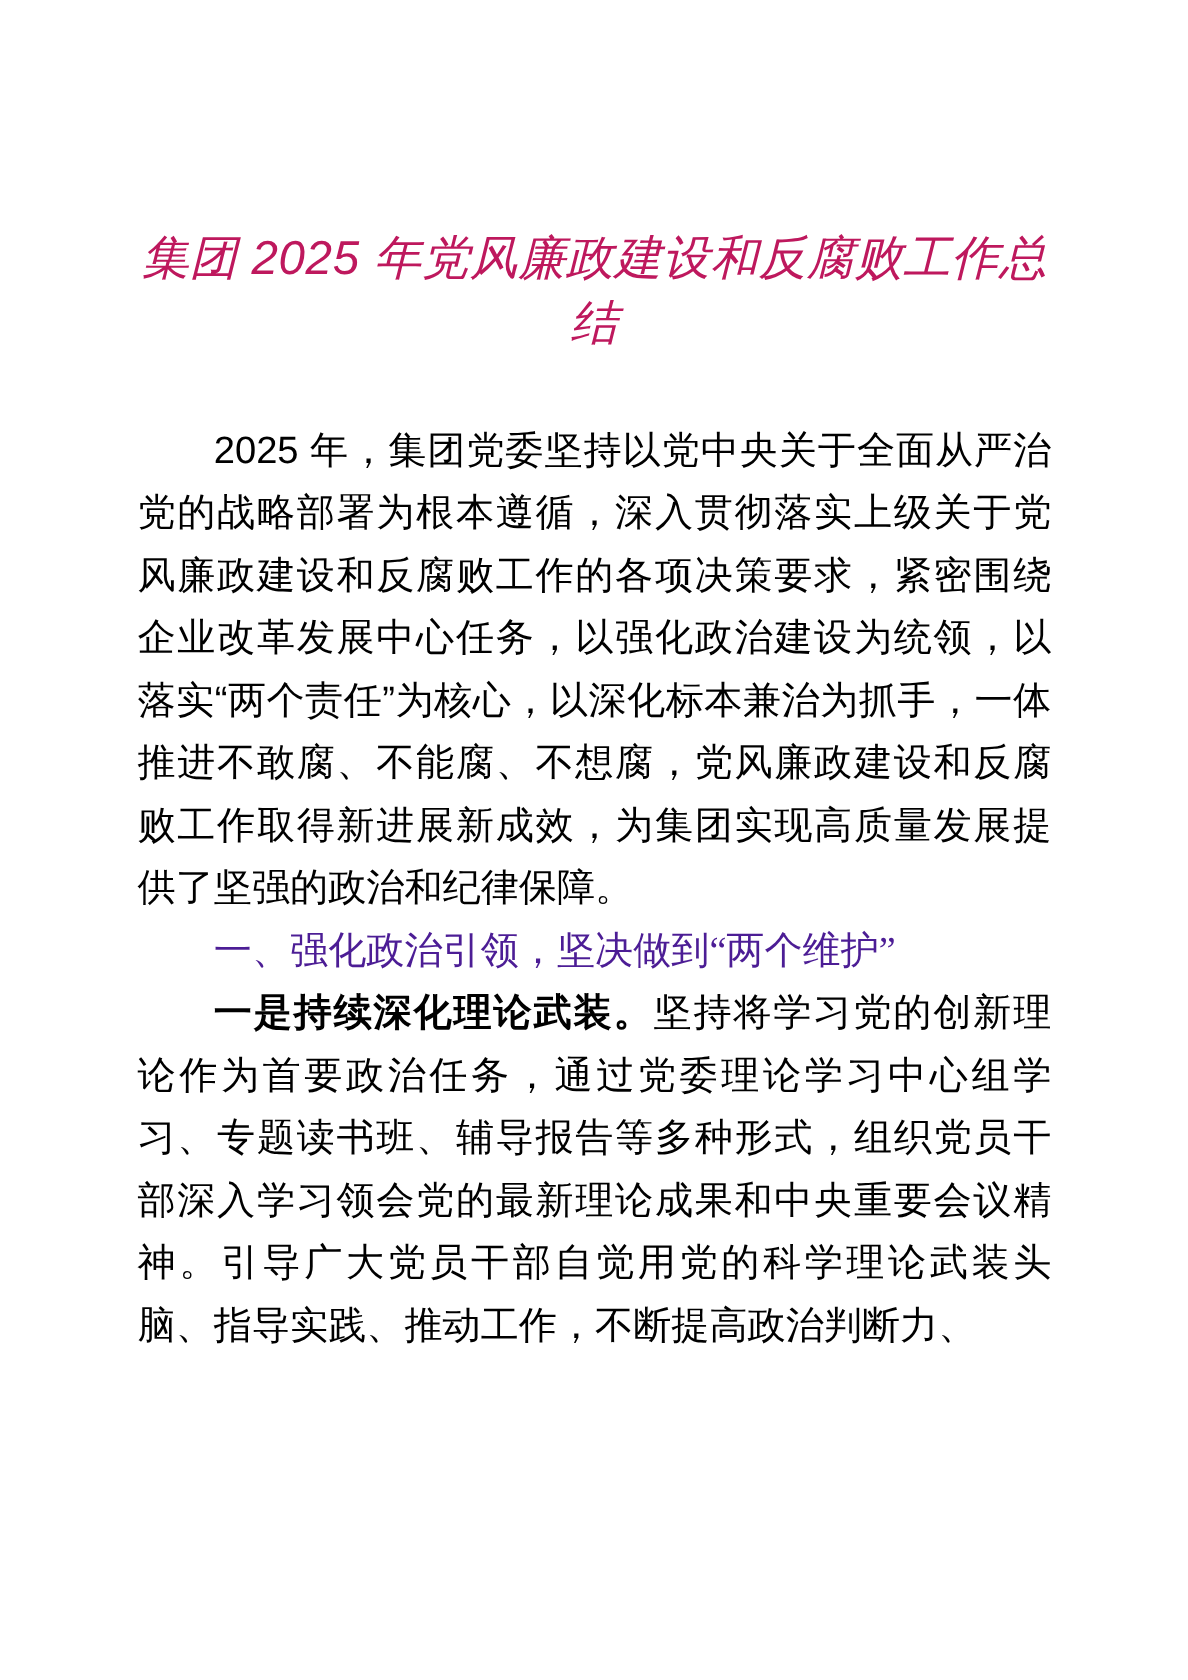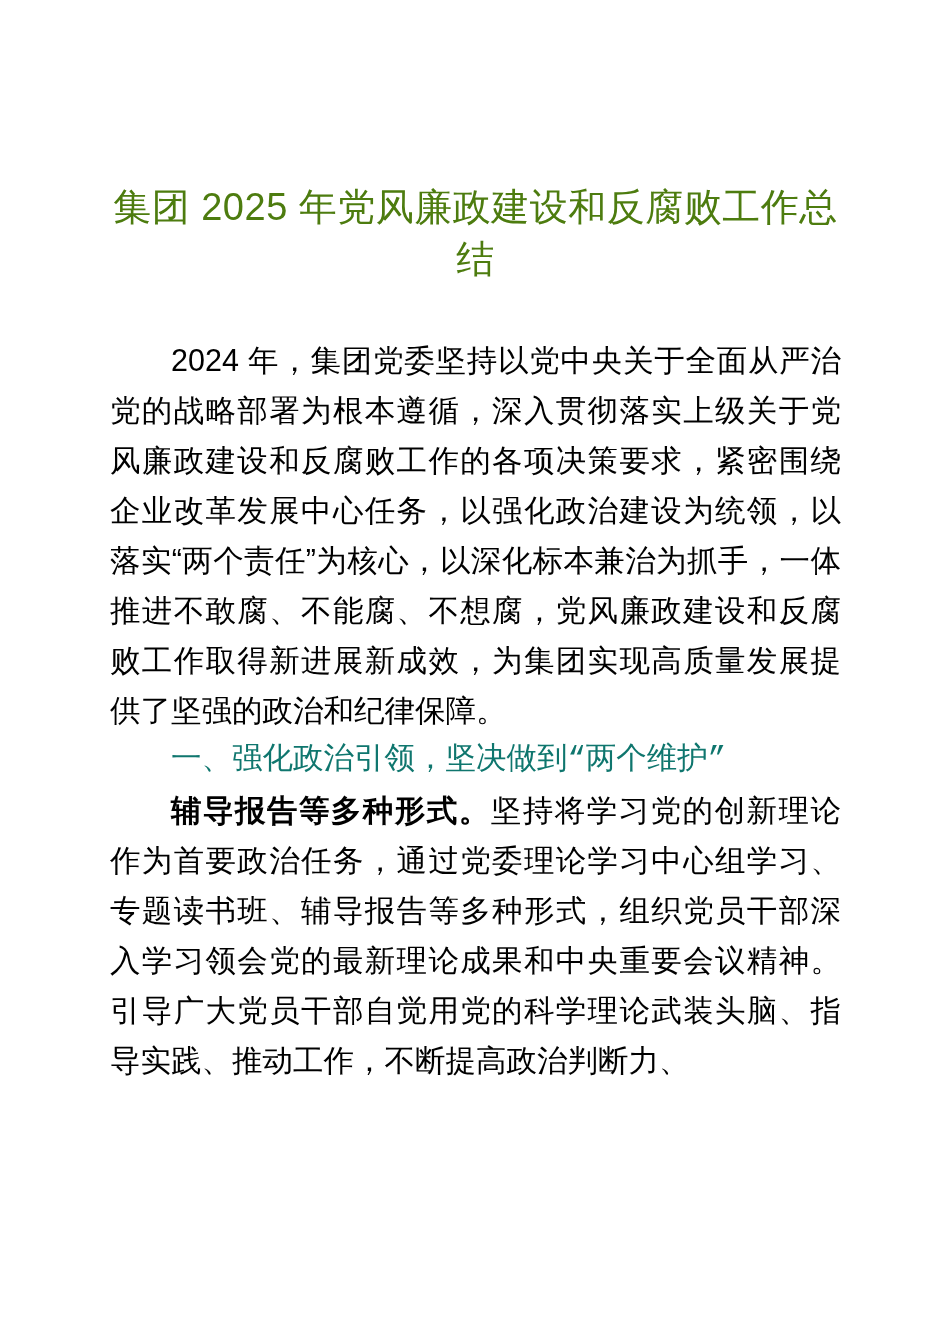--- a/index.html
+++ b/index.html
@@ -21,27 +21,28 @@
     position: absolute;
     left: 110px;
     top: 0;
     width: 731px;
   }
 
   .doc-title {
     font-family: "Liberation Sans", "DejaVu Sans", sans-serif;
     font-size: 38px;
     line-height: 52px;
-    color: #4d7c0f;
+    color: #be185d;
     text-align: center;
     letter-spacing: 0.5px;
     margin: 0;
     padding-top: 181px;
     font-weight: 400;
     word-break: break-all;
+    font-style: italic;
   }
 
   .para {
     font-family: "Liberation Sans", "DejaVu Sans", sans-serif;
     font-size: 30.5px;
     line-height: 50px;
     color: #000000;
     text-align: justify;
     text-justify: inter-character;
     text-indent: 61px;
@@ -52,40 +53,40 @@
 
   .para-gap-first {
     margin-top: 50px;
   }
 
   .para .bold-lead {
     font-weight: 700;
   }
 
   .section-heading {
-    font-family: Liberation Mono, monospace;
+    font-family: Liberation Serif, serif;
     font-size: 30.5px;
     line-height: 50px;
-    color: #0f766e;
+    color: #4c1d95;
     text-align: left;
     text-indent: 61px;
     margin: 0;
     font-weight: 400;
     word-break: break-all;
   }
 </style>
 </head>
 <body>
 
 <div class="page">
   <div class="doc-body">
 
     <h1 class="doc-title">集团 2025 年党风廉政建设和反腐败工作总结</h1>
 
-    <p class="para para-gap-first">2024 年，集团党委坚持以党中央关于全面从严治党的战略部署为根本遵循，深入贯彻落实上级关于党风廉政建设和反腐败工作的各项决策要求，紧密围绕企业改革发展中心任务，以强化政治建设为统领，以落实“两个责任”为核心，以深化标本兼治为抓手，一体推进不敢腐、不能腐、不想腐，党风廉政建设和反腐败工作取得新进展新成效，为集团实现高质量发展提供了坚强的政治和纪律保障。</p>
+    <p class="para para-gap-first">2025 年，集团党委坚持以党中央关于全面从严治党的战略部署为根本遵循，深入贯彻落实上级关于党风廉政建设和反腐败工作的各项决策要求，紧密围绕企业改革发展中心任务，以强化政治建设为统领，以落实“两个责任”为核心，以深化标本兼治为抓手，一体推进不敢腐、不能腐、不想腐，党风廉政建设和反腐败工作取得新进展新成效，为集团实现高质量发展提供了坚强的政治和纪律保障。</p>
 
     <p class="section-heading">一、强化政治引领，坚决做到“两个维护”</p>
 
 
-    <p class="para"><span class="bold-lead">辅导报告等多种形式。</span><span>坚持将学习党的创新理论作为首要政治任务，通过党委理论学习中心组学习、专题读书班、辅导报告等多种形式，组织党员干部深入学习领会党的最新理论成果和中央重要会议精神。引导广大党员干部自觉用党的科学理论武装头脑、指导实践、推动工作，不断提高政治判断力、</span></p>
+    <p class="para"><span class="bold-lead">一是持续深化理论武装。</span><span>坚持将学习党的创新理论作为首要政治任务，通过党委理论学习中心组学习、专题读书班、辅导报告等多种形式，组织党员干部深入学习领会党的最新理论成果和中央重要会议精神。引导广大党员干部自觉用党的科学理论武装头脑、指导实践、推动工作，不断提高政治判断力、</span></p>
 
   </div>
 </div>
 
 </body></html>

